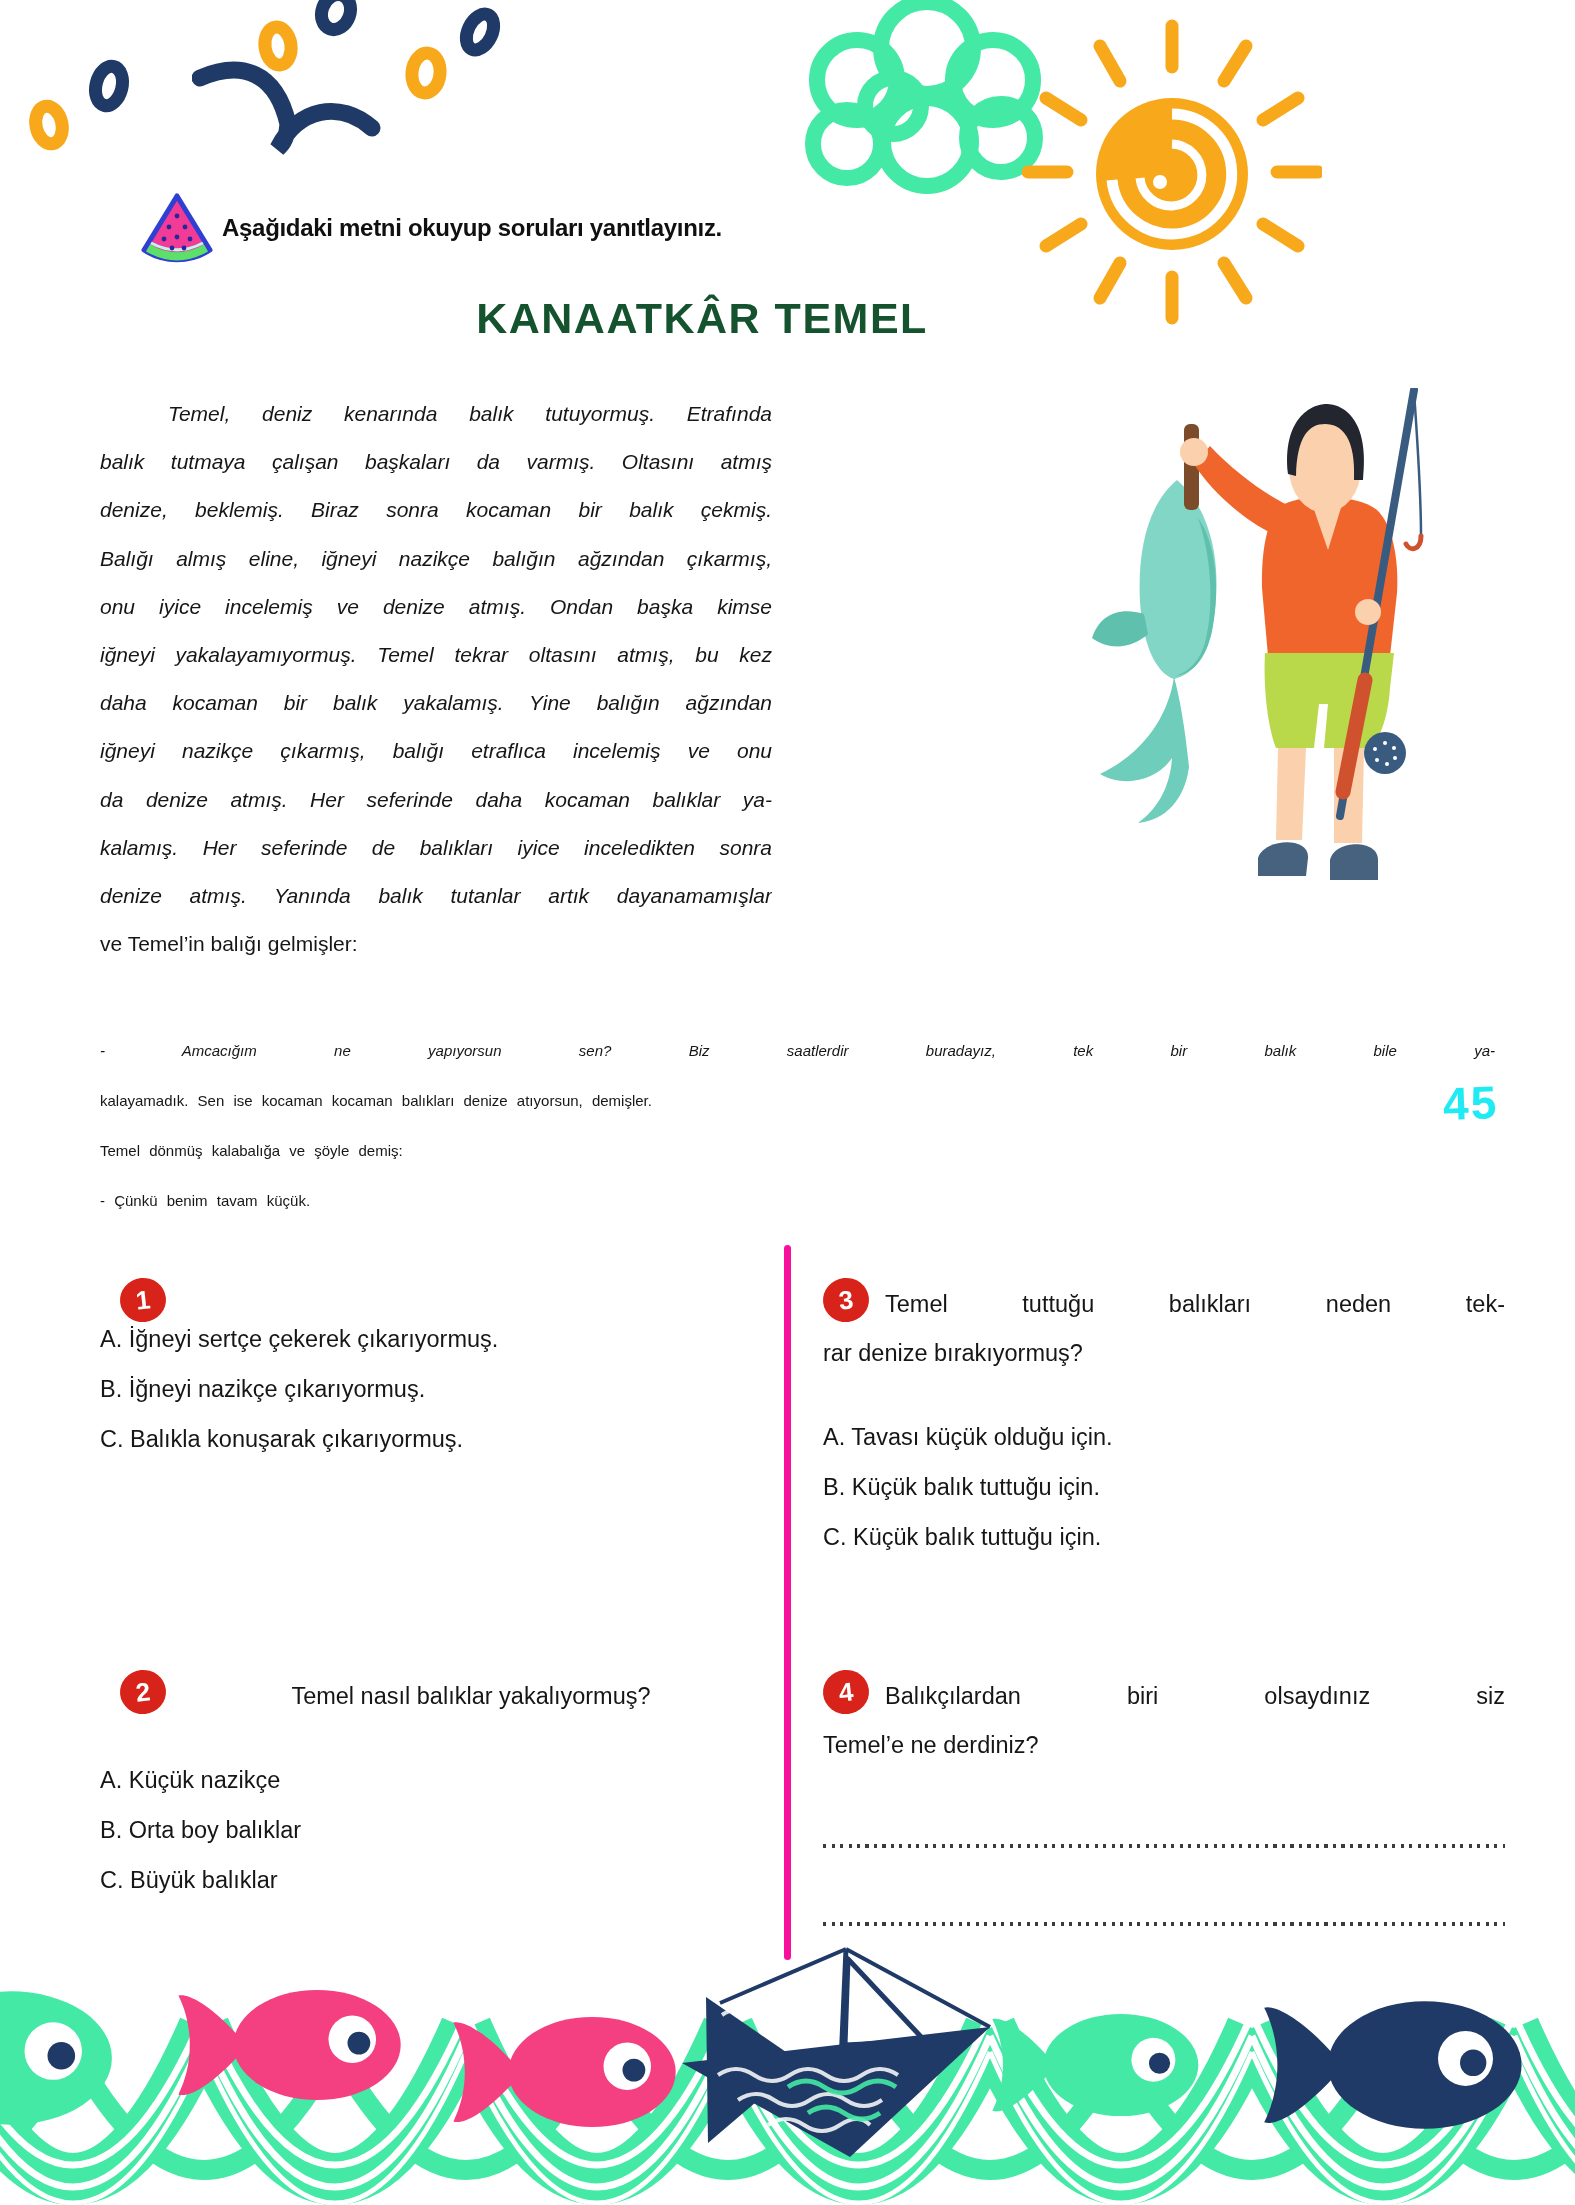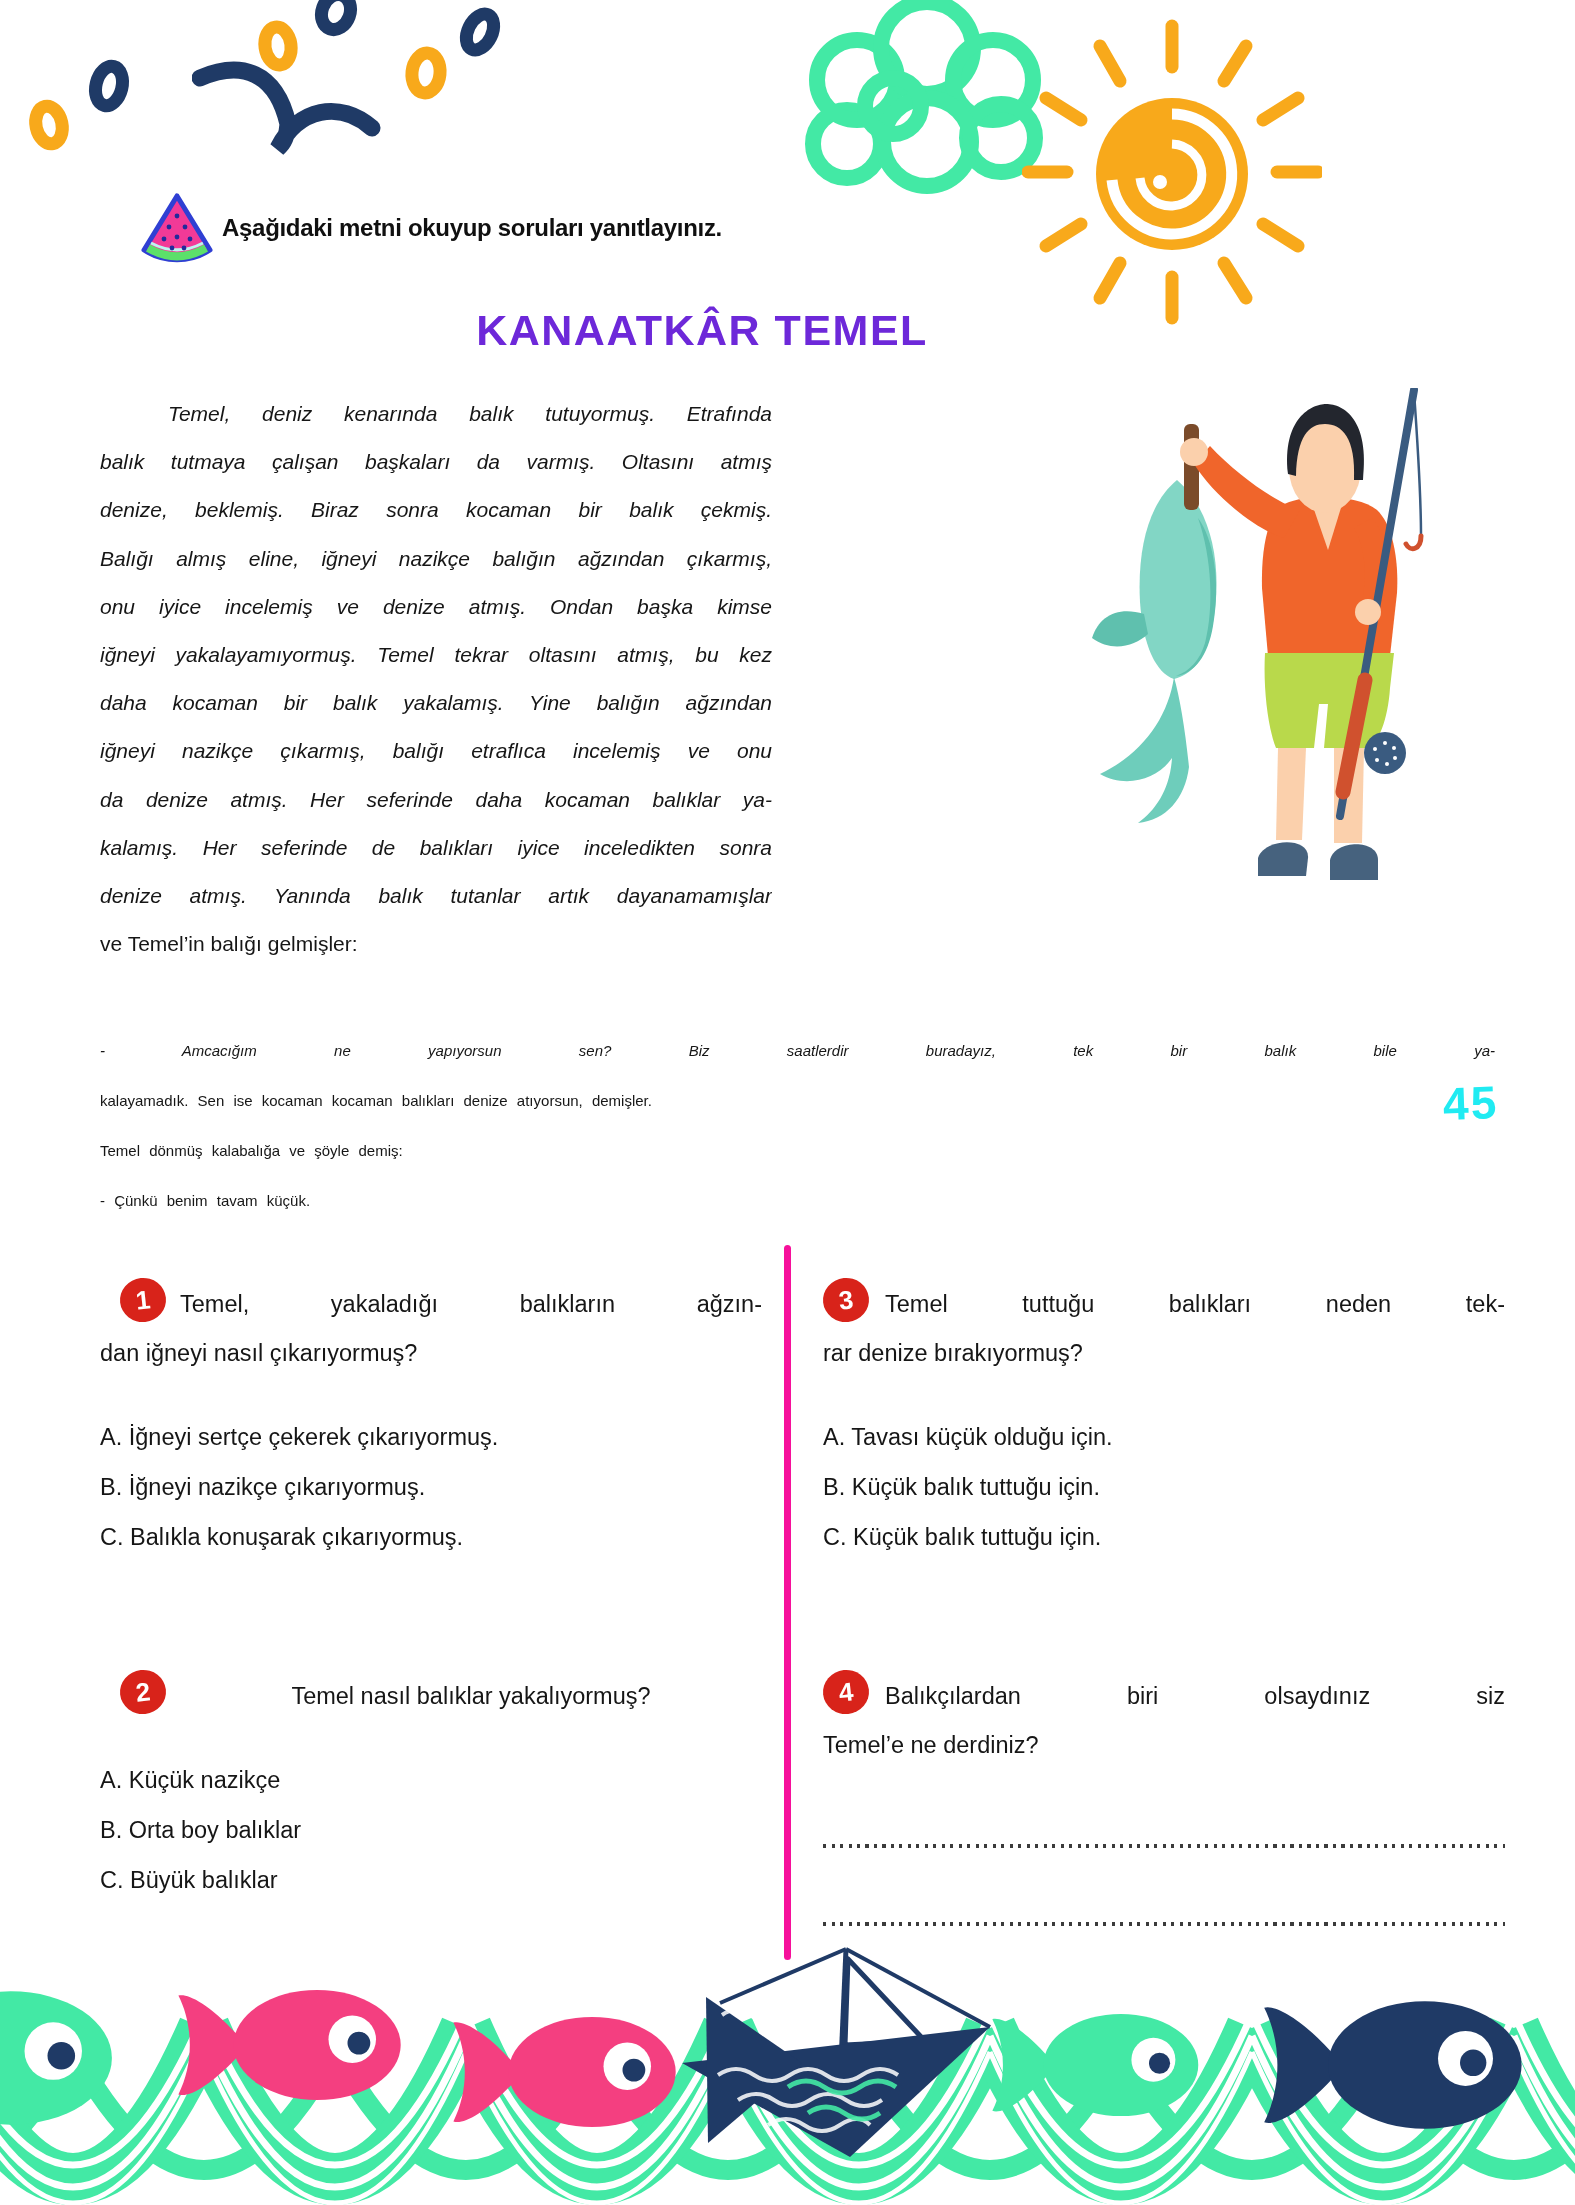--- a/index.html
+++ b/index.html
@@ -4,22 +4,22 @@
 <style>
   html,body{margin:0;padding:0;background:#e8e8e8;}
   .page{position:relative;width:1575px;height:2205px;background:#ffffff;overflow:hidden;
         font-family:"Liberation Sans","DejaVu Sans",sans-serif;color:#161616;}
   svg{display:block}
   .abs{position:absolute}
 
   
   .instruction-text{position:absolute;left:222px;top:214px;font-size:24px;font-weight:700;
     letter-spacing:-0.3px;color:#101010;white-space:nowrap;}
-  .title{position:absolute;left:702px;top:306px;transform:translateX(-50%);
-    font-size:43px;font-weight:700;color:#6d28d9;letter-spacing:1.5px;white-space:nowrap;}
+  .title{position:absolute;left:702px;top:294px;transform:translateX(-50%);
+    font-size:43px;font-weight:700;color:#14532d;letter-spacing:1.5px;white-space:nowrap;}
 
   
   .story-a{position:absolute;left:100px;top:390px;width:672px;font-size:21px;line-height:48.2px;}
   .story-b{position:absolute;left:100px;top:1026px;width:1395px;font-size:15px;line-height:50px;}
   .story-b .s-line{word-spacing:5px;}
   .s-line{white-space:normal;overflow:hidden;}
   .s-line.just{text-align:justify;text-align-last:justify;font-style:italic;}
   .s-line.indent{padding-left:68px;}
 
   .page-number{position:absolute;left:1443px;top:1076px;font-size:46px;font-weight:700;
@@ -198,24 +198,20 @@
 
   <div class="page-number">45</div>
 
   <div class="divider"></div>
 
   <div id="questions">
   <div class="question q1">
     <div class="q-badge">
           <span class="q-num">1</span>
         </div>
-    <div class="q-text">
-          <div class="q-line first just">Temel, yakaladığı balıkların ağzın-</div>
-          <div class="q-line">dan iğneyi nasıl çıkarıyormuş?</div>
-        </div>
     <div class="q-options">
           <div class="opt">A. İğneyi sertçe çekerek çıkarıyormuş.</div>
           <div class="opt">B. İğneyi nazikçe çıkarıyormuş.</div>
           <div class="opt">C. Balıkla konuşarak çıkarıyormuş.</div>
         </div>
     <div class="q-answers"></div>
   </div>
 
   <div class="question q2">
     <div class="q-badge">

